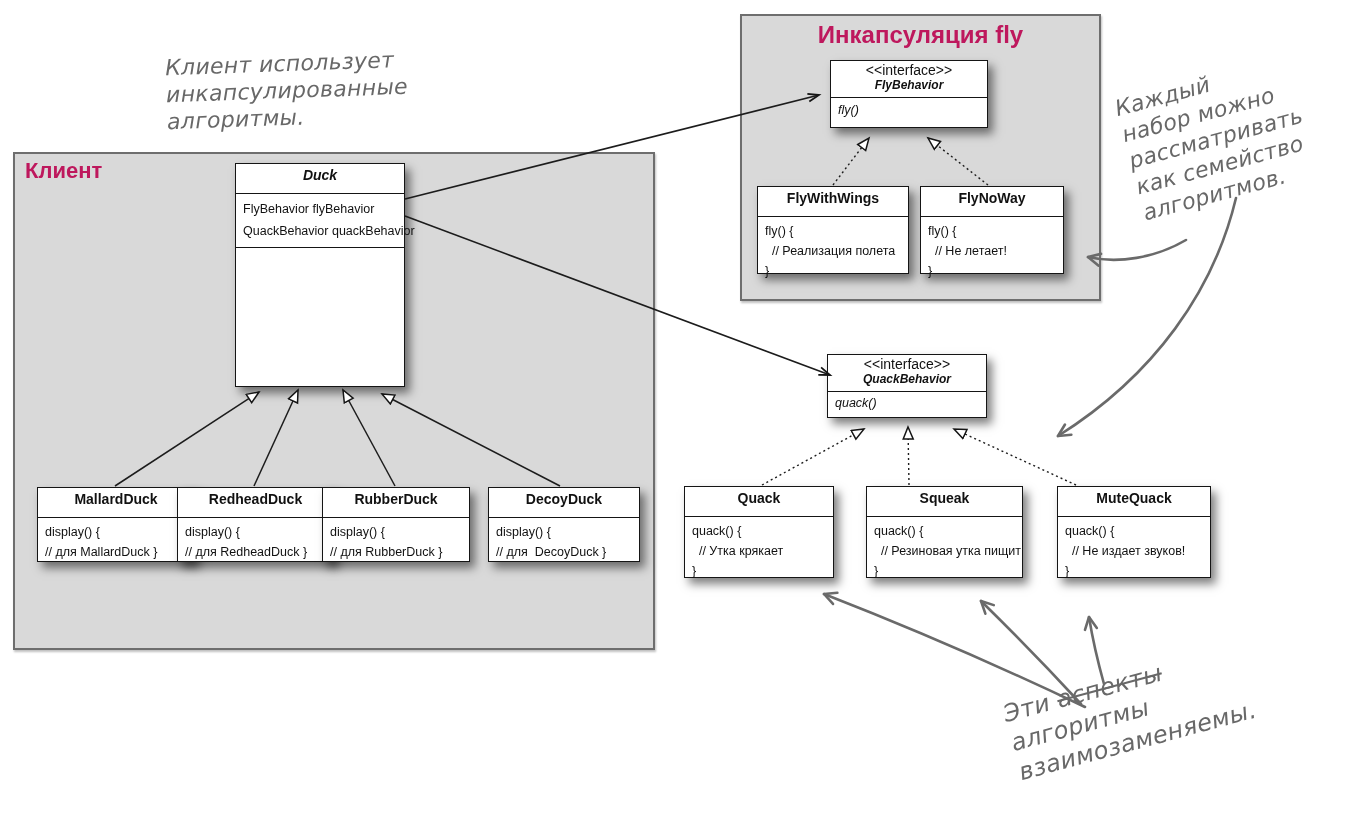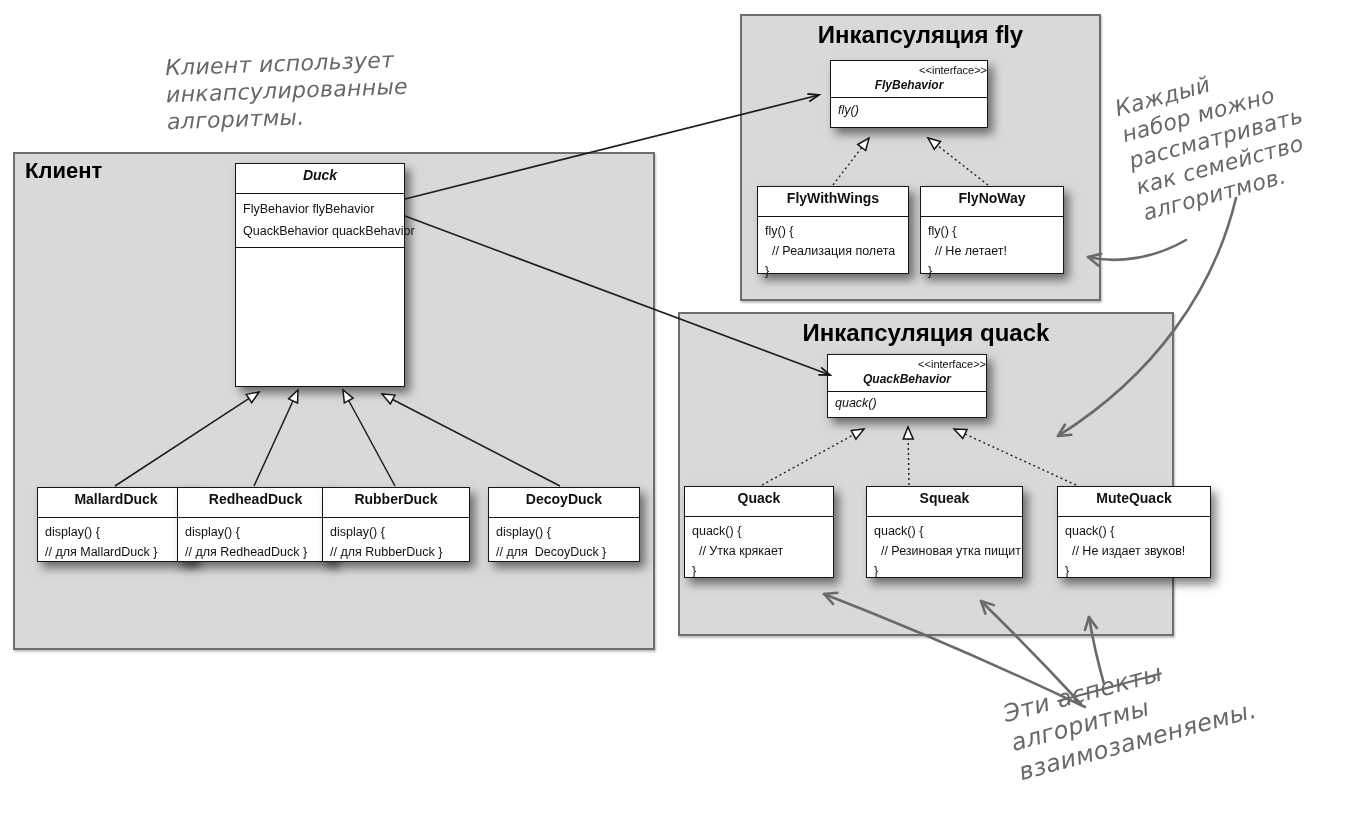--- a/index.html
+++ b/index.html
@@ -2,33 +2,33 @@
 <html><head>
 <meta charset="utf-8">
 <style>
   html,body{margin:0;padding:0;background:#ffffff;}
   .canvas{position:relative;width:1357px;height:828px;overflow:hidden;
           font-family:"Liberation Sans",sans-serif;color:#111;}
   .overlay{position:absolute;left:0;top:0;width:1357px;height:828px;pointer-events:none;}
 
   .panel{position:absolute;background:#d9d9d9;border:2px solid #6e6e6e;
          box-shadow:1px 2px 2px rgba(0,0,0,0.25);}
-  .panel-title{font-weight:bold;color:#000000;}
+  .panel-title{font-weight:bold;color:#be185d;}
   .title-left{position:absolute;left:10px;top:4px;font-size:22px;}
   .title-center{position:absolute;left:0;right:0;top:5px;text-align:center;font-size:24px;}
 
   .uml-box{position:absolute;background:#ffffff;border:1.6px solid #151515;
            box-shadow:5px 6px 9px rgba(0,0,0,0.5);font-size:12.5px;}
   .uml-title{text-align:center;font-weight:bold;font-size:14px;
              padding:3px 4px 10px;border-bottom:1.6px solid #151515;}
   .uml-sec{padding:4px 0 5px;}
   .uml-sec.sep{border-bottom:1.6px solid #151515;}
   .uml-line{padding:1.5px 7px;white-space:pre;line-height:17px;}
   .italic{font-style:italic;}
-  .stereo{text-align:right;font-size:11px;padding-top:3px;line-height:13px;}
+  .stereo{text-align:center;font-size:14px;padding-top:3px;line-height:13px;}
   .iface-name{text-align:center;font-weight:bold;font-style:italic;font-size:12px;
               padding-bottom:3px;border-bottom:1.4px solid #151515;line-height:17px;}
 
   .hand{position:absolute;color:#686868;font-style:italic;font-size:22px;
         line-height:27px;letter-spacing:0.3px;font-family:"DejaVu Sans",sans-serif;}
   .hand .struck{text-decoration:line-through;text-decoration-thickness:2px;}
   .note-client{left:166px;top:50px;transform:rotate(-2deg);}
   .note-family{left:1112px;top:96px;width:250px;transform:rotate(-15deg);transform-origin:0 0;}
   .note-interch{left:1000px;top:700px;width:320px;transform:rotate(-15deg);transform-origin:0 0;font-size:24px;line-height:30px;}
 </style>
@@ -38,23 +38,20 @@
 <div class="canvas">
 
   <div class="panel" style="left:13px;top:152px;width:638px;height:494px">
     <div class="panel-title title-left">Клиент</div>
   </div>
 
   <div class="panel" style="left:740px;top:14px;width:357px;height:283px">
     <div class="panel-title title-center">Инкапсуляция fly</div>
   </div>
 
-  <div class="panel" style="left:678px;top:312px;width:492px;height:320px">
-    <div class="panel-title title-center">Инкапсуляция quack</div>
-  </div>
 
   <div class="uml-box" style="left:235px;top:163px;width:168px;height:222px">
     <div class="uml-title italic">Duck</div>
     <div class="uml-sec sep">
       <div class="uml-line" style="line-height:19px">FlyBehavior flyBehavior</div>
       <div class="uml-line" style="line-height:19px">QuackBehavior quackBehavior</div>
     </div>
   </div>
 
   <div class="uml-box" style="left:37px;top:487px;width:156px;height:73px">

